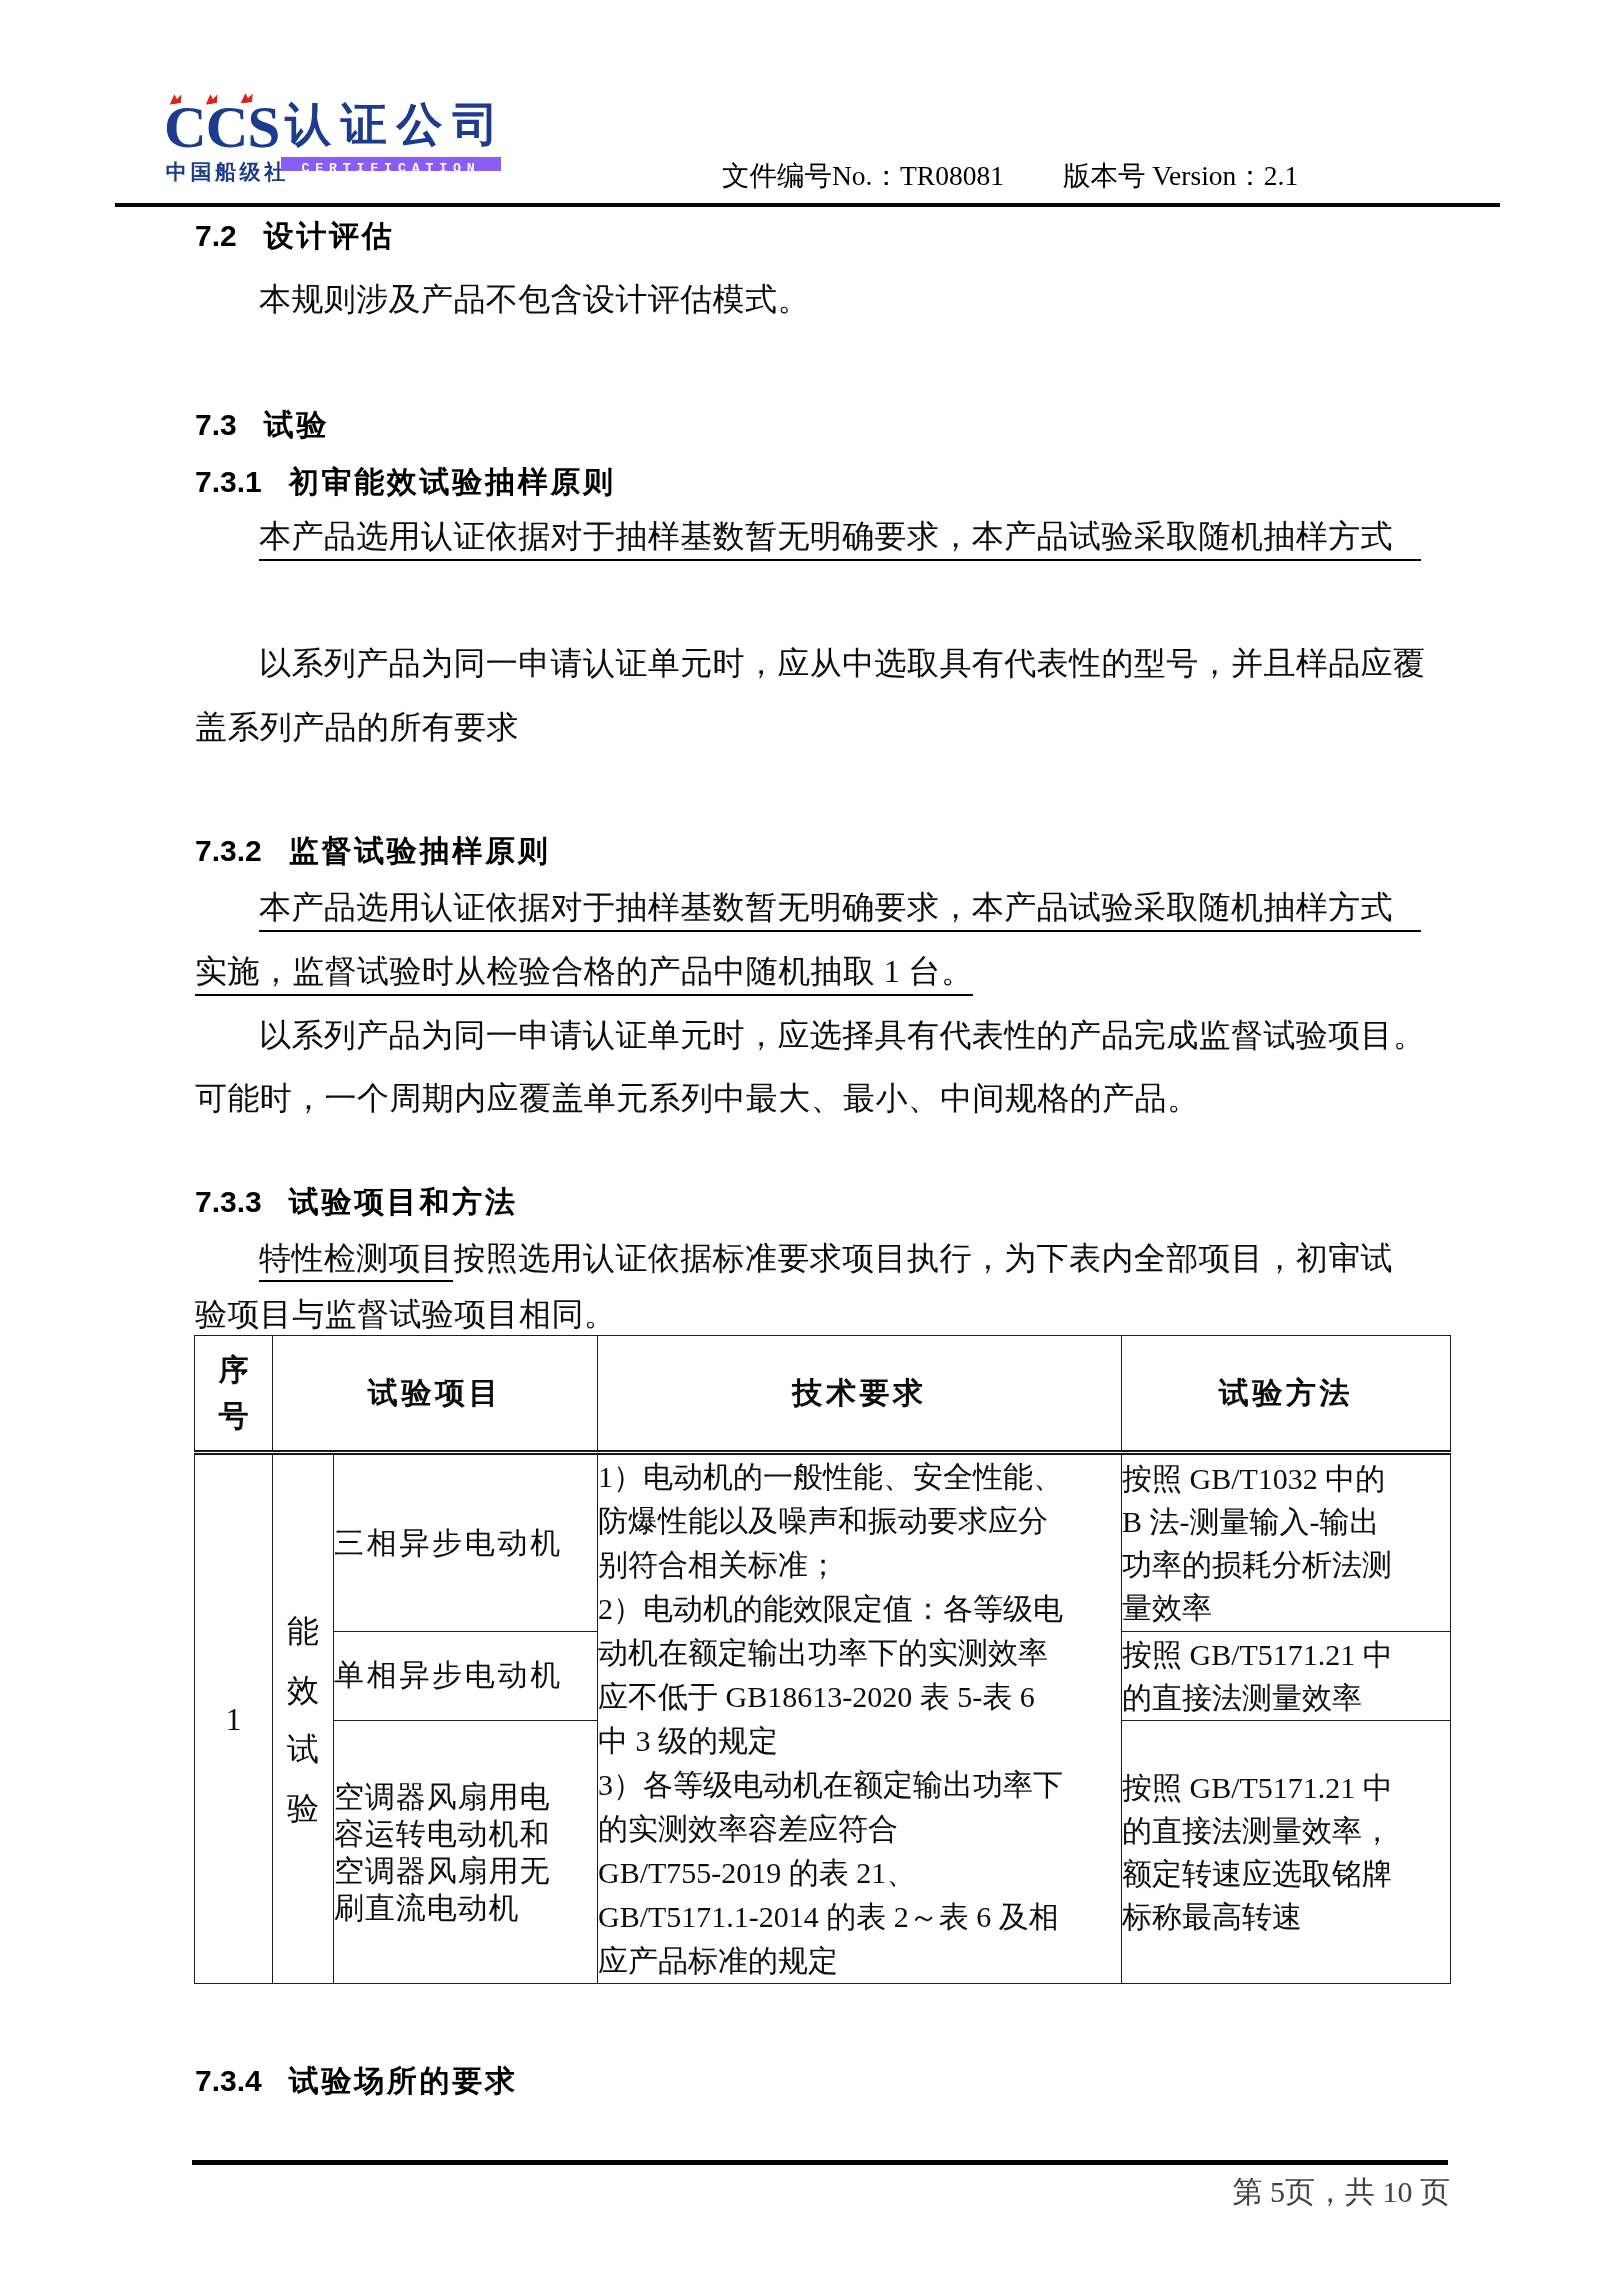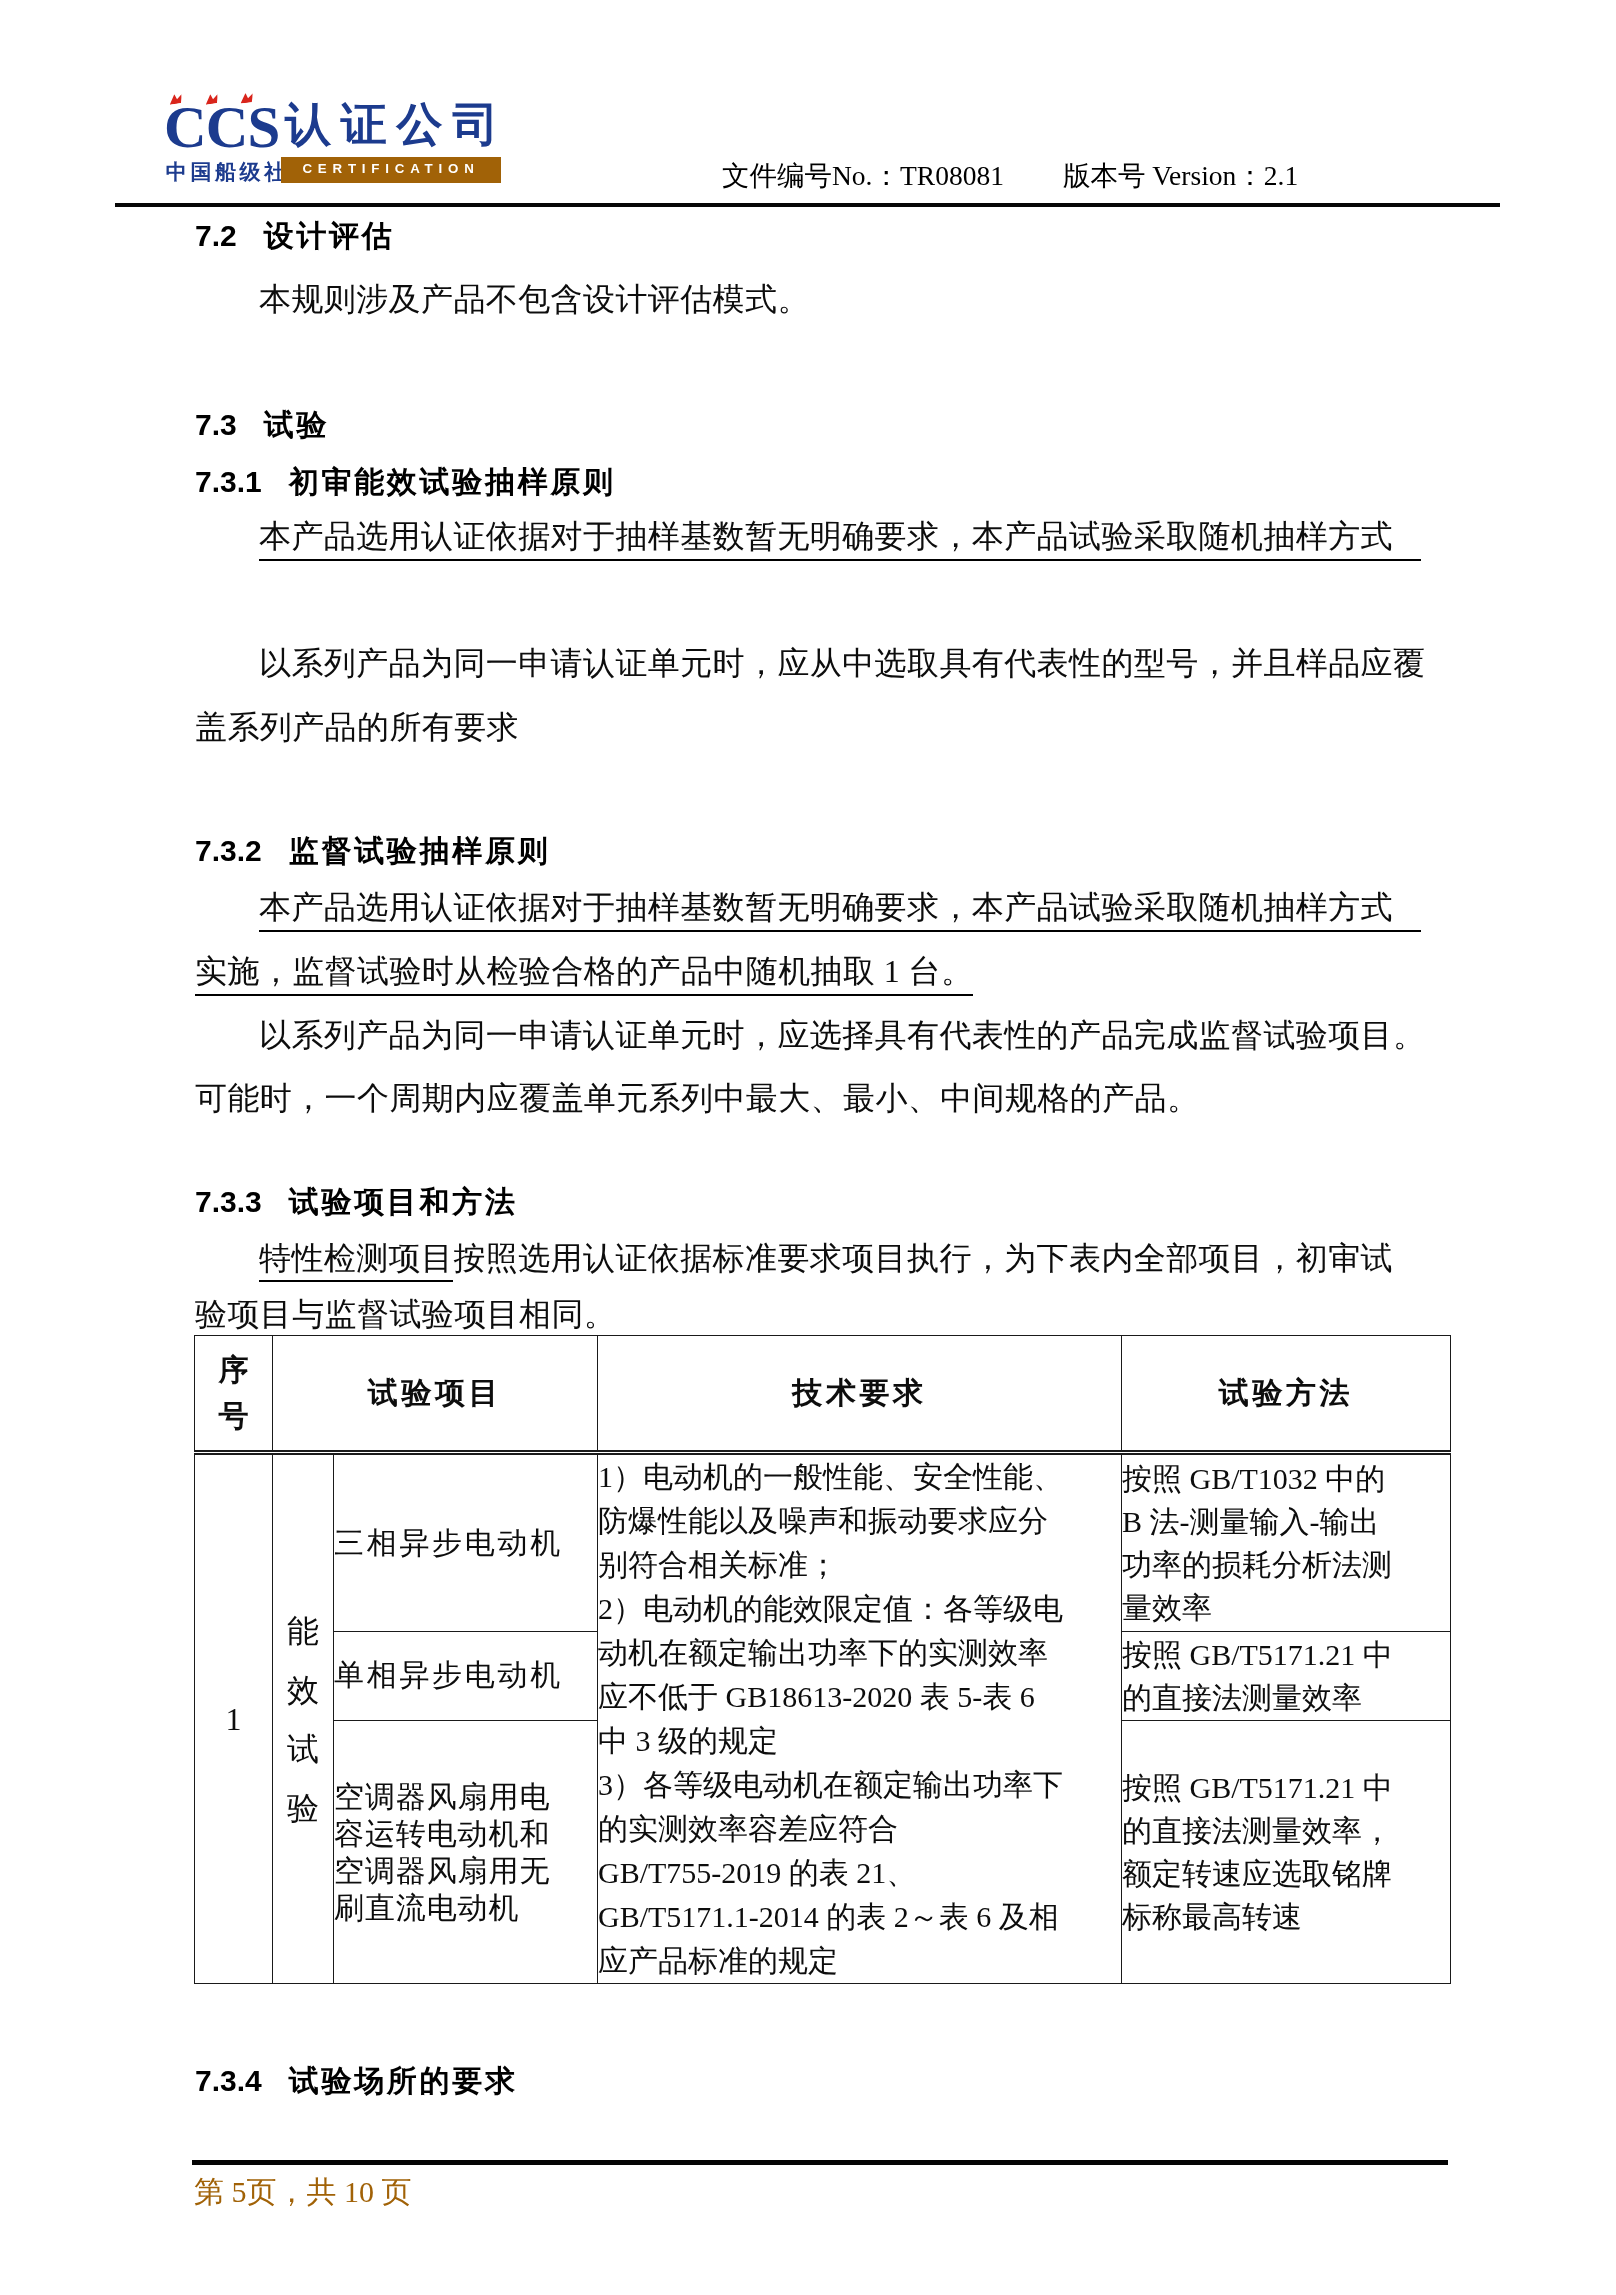--- a/index.html
+++ b/index.html
@@ -12,22 +12,22 @@
             font-weight:bold;font-size:59px;line-height:59px;color:#1c3b8e;letter-spacing:-0.9px;}
   .flame{position:absolute;width:13.3px;height:9.8px;background:#d9251c;
          clip-path:polygon(0 100%,45% 0,60% 55%,100% 10%,85% 100%);}
   .flame.f1{left:5.3px;top:-10.7px;transform:rotate(-8deg);}
   .flame.f2{left:41px;top:-10.7px;transform:rotate(-8deg);}
   .flame.f3{left:76px;top:-12.4px;transform:rotate(-6deg);}
   .logo-company{position:absolute;left:121px;top:-3.6px;font-family:"Liberation Sans",sans-serif;
                 font-weight:bold;font-size:46px;line-height:46px;color:#1c3b8e;letter-spacing:9.8px;white-space:nowrap;}
   .logo-society{position:absolute;left:1.8px;top:53px;font-family:"Liberation Sans",sans-serif;
                 font-weight:bold;font-size:21px;color:#1c3b8e;letter-spacing:3.6px;white-space:nowrap;}
-  .logo-band{position:absolute;left:117px;top:52px;width:220px;height:26px;background:#a16207;
-             color:#fff;font-family:Liberation Sans, sans-serif;font-weight:bold;font-size:13.3px;
+  .logo-band{position:absolute;left:117px;top:52px;width:220px;height:14px;background:#8b5cf6;
+             color:#fff;font-family:Liberation Mono, monospace;font-weight:bold;font-size:13.3px;
              letter-spacing:5.8px;text-align:center;line-height:23px;}
   .doc-meta{position:absolute;left:722px;top:158px;font-size:27.5px;white-space:nowrap;color:#000;}
   .doc-meta .gap{display:inline-block;width:59px;}
   .top-rule{position:absolute;left:115px;top:203px;width:1385px;height:3.6px;background:#060606;}
 
   
   .hd{position:absolute;left:195px;font-family:"Liberation Sans",sans-serif;
       font-weight:bold;font-size:30px;line-height:36px;color:#000;white-space:nowrap;}
   .hd .t{margin-left:27px;letter-spacing:2.7px;}
   .ln{position:absolute;font-size:32px;line-height:37px;color:#0d0d0d;white-space:nowrap;letter-spacing:0.4px;}
@@ -49,22 +49,22 @@
   .cat-stack{display:flex;flex-direction:column;align-items:center;gap:27px;font-size:32px;line-height:32px;}
   td.cell-item{vertical-align:middle;padding-left:16px;letter-spacing:2.7px;}
   td.cell-item .iline{line-height:37px;letter-spacing:0.9px;white-space:nowrap;}
   td.cell-tech{vertical-align:top;padding:7px 9px 0 12.4px;}
   td.cell-tech .tline{line-height:44px;white-space:nowrap;}
   td.cell-method{vertical-align:middle;padding-left:12.4px;}
   td.cell-method .mline{line-height:43px;white-space:nowrap;}
 
   
   .foot-rule{position:absolute;left:192px;top:2160px;width:1256px;height:5.3px;background:#050505;}
-  .foot-text{position:absolute;left:194px;top:2172px;width:1256px;text-align:left;
-             font-size:30px;color:#a16207;}
+  .foot-text{position:absolute;left:194px;top:2172px;width:1256px;text-align:right;
+             font-size:30px;color:#404040;}
 </style>
 </head>
 <body>
 
 <div class="page">
 
   <div class="logo">
     <div class="logo-ccs">CCS</div>
     <div class="flame f1"></div>
     <div class="flame f2"></div>

